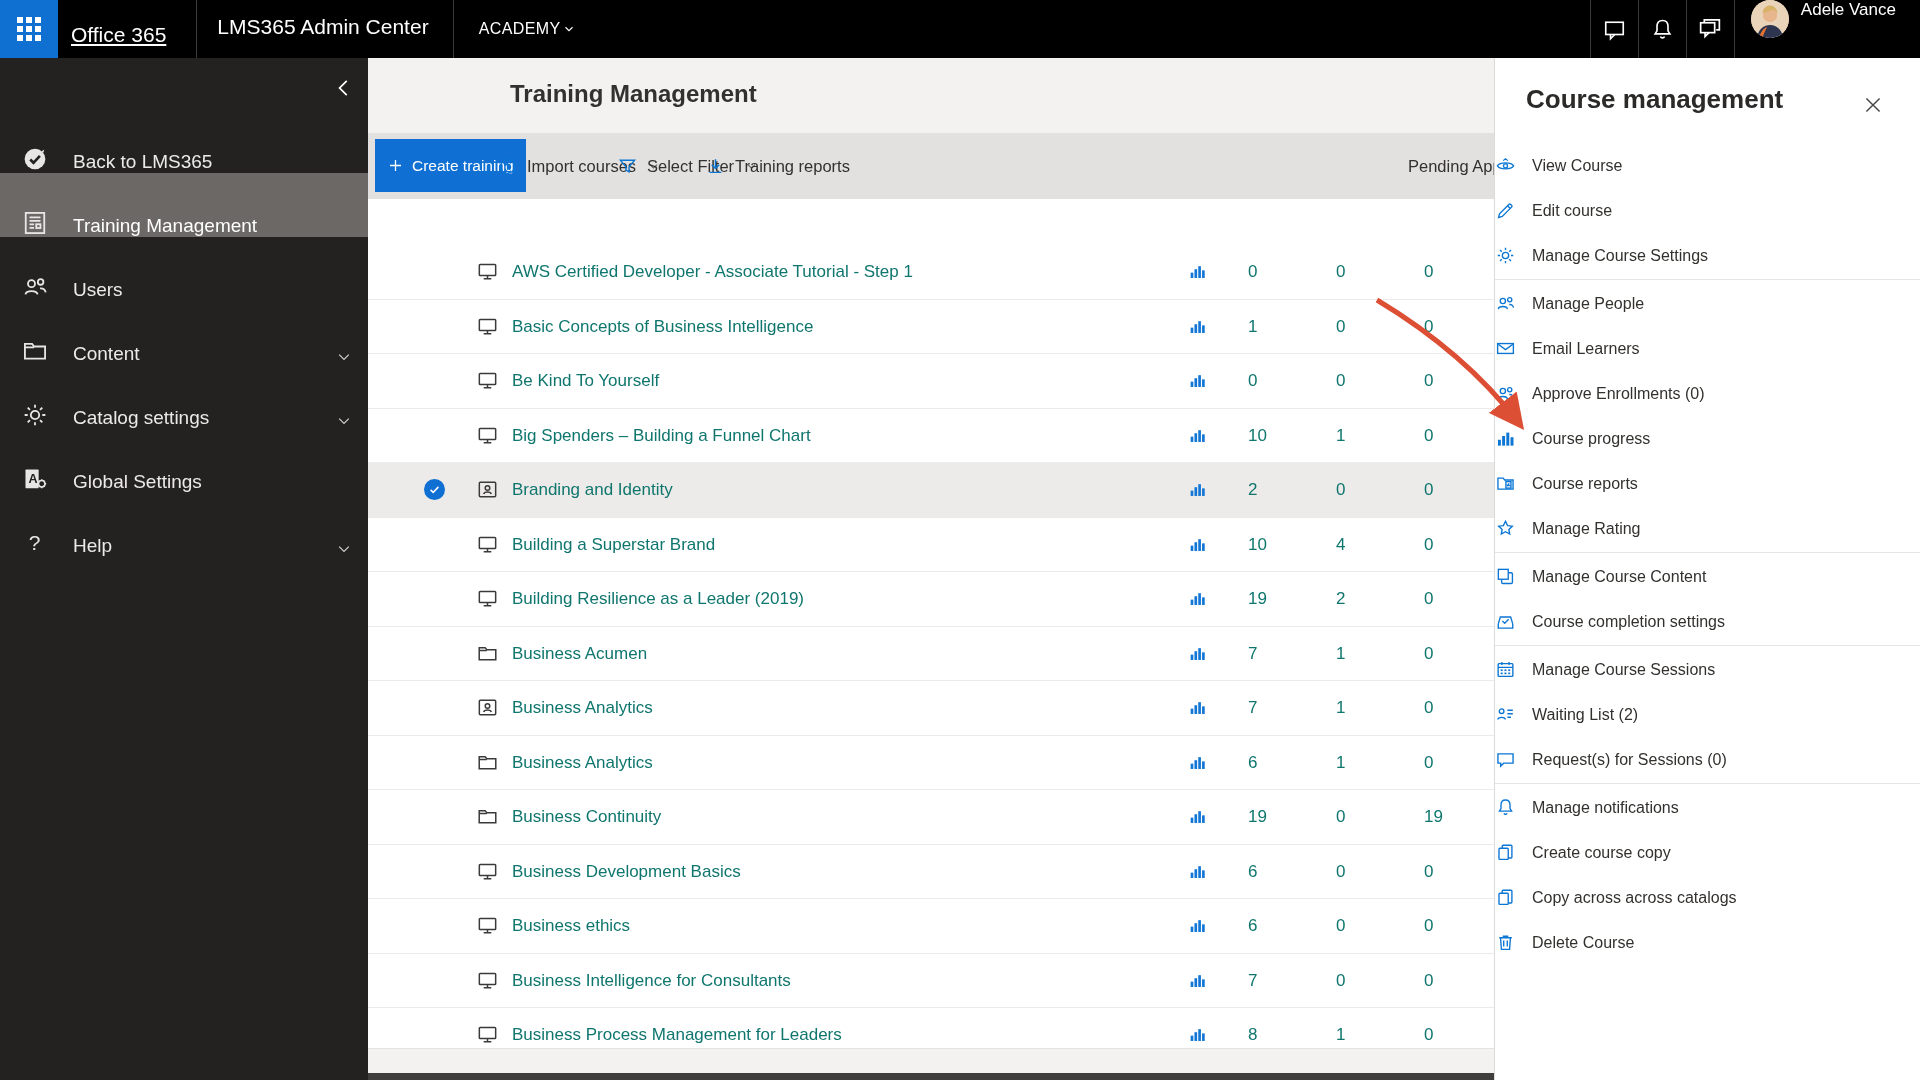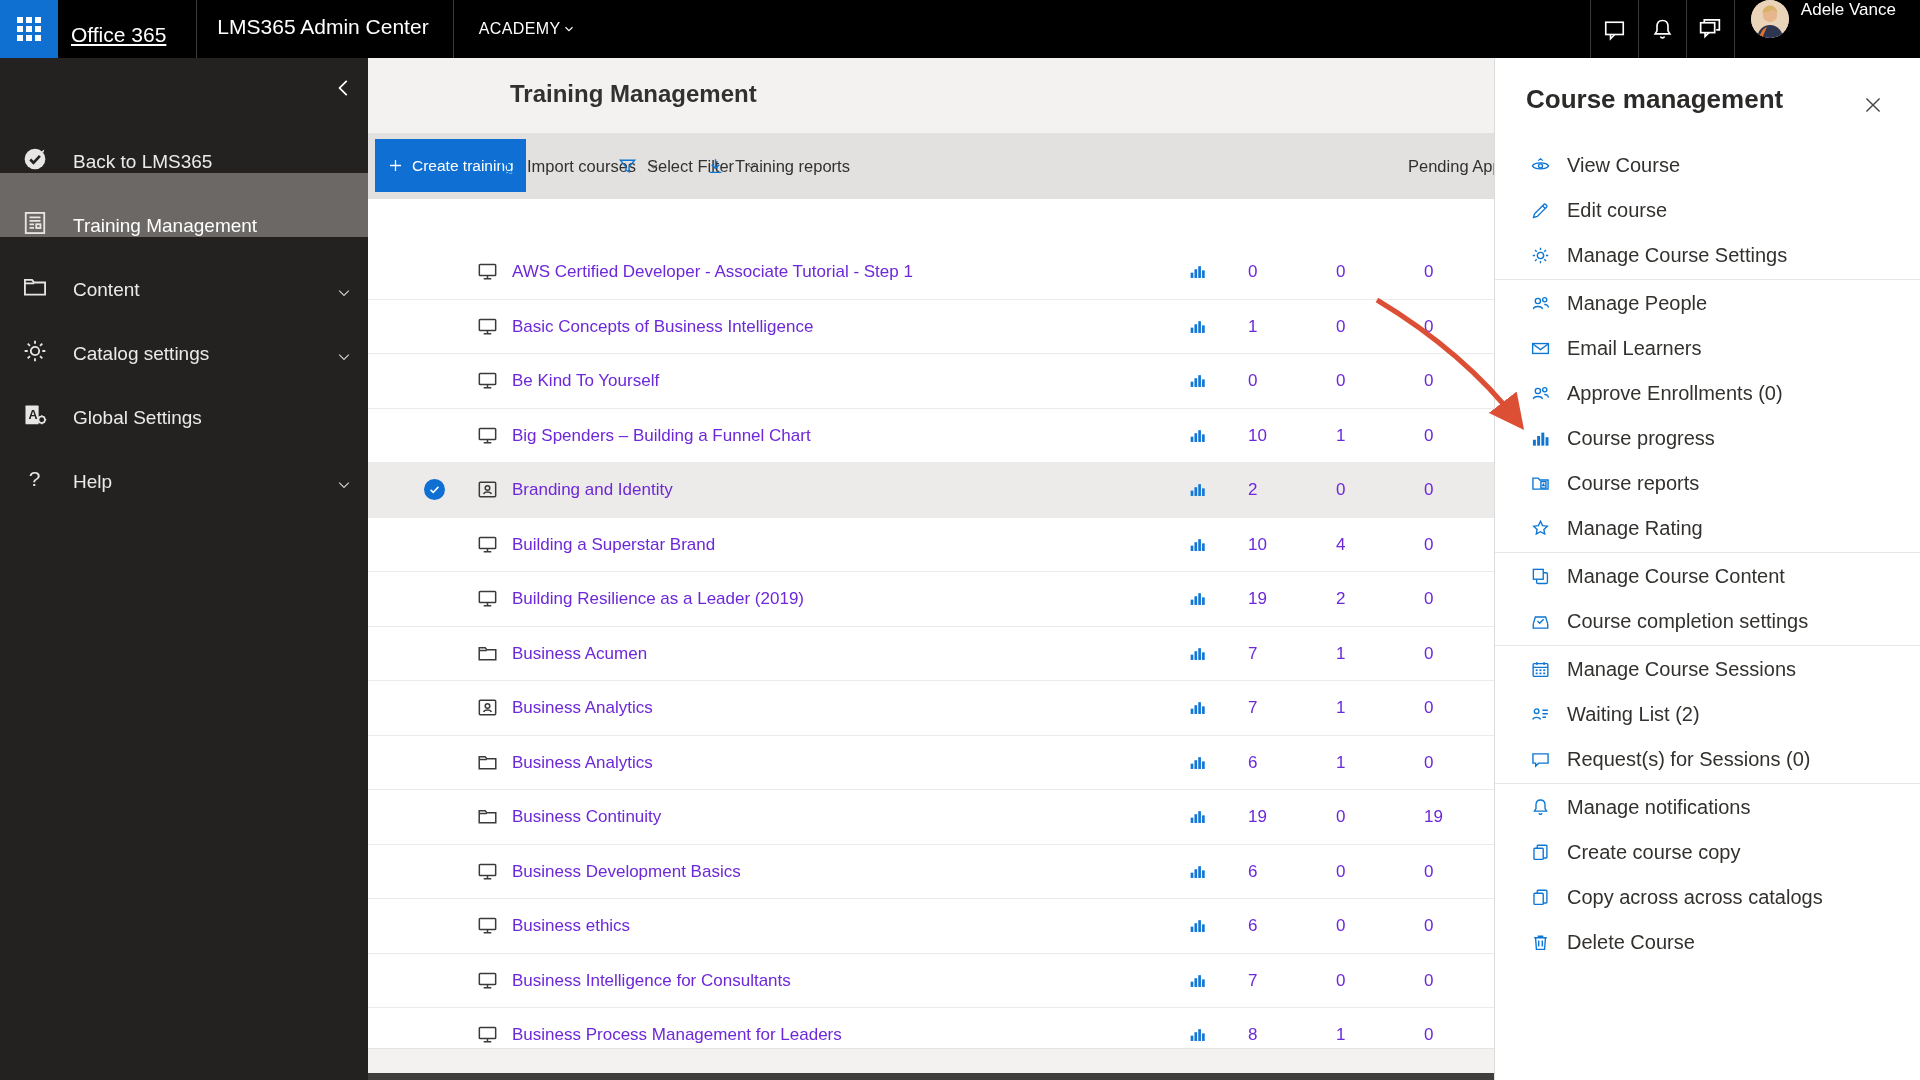--- a/index.html
+++ b/index.html
@@ -47,41 +47,41 @@
   
   .thead{position:absolute;top:141px;left:0;right:0;height:46px;background:#fff;border-bottom:1px solid #e8e6e4;font-size:15px;color:#323130;}
   .thead .hcell{position:absolute;top:0;height:46px;display:flex;align-items:center;gap:5px;}
   .h-title{left:107px;cursor:pointer;}
   .h-eye{left:730px;color:#0b76d4;cursor:pointer;}
   .h-eye svg,.h-funnel svg{width:18px;height:18px;}
   .h-funnel{left:757px;color:#0b76d4;cursor:pointer;}
   .h-en{left:875px;cursor:pointer;} .h-co{left:964px;cursor:pointer;} .h-ov{left:1052px;cursor:pointer;}
   .sort-arrow{font-size:15px;color:#323130;}
   .tbody{position:absolute;top:187px;left:0;right:0;}
-  .row{height:53.5px;position:relative;border-bottom:1px solid #edebe9;font-size:17px;color:#6d28d9;cursor:pointer;background:#fff;}
+  .row{height:53.5px;position:relative;border-bottom:1px solid #edebe9;font-size:17px;color:#0f766e;cursor:pointer;background:#fff;}
   .row.selected{background:#edebe9;}
   .check-badge{position:absolute;left:56px;top:16px;width:21px;height:21px;border-radius:50%;background:#0f6fd3;display:grid;place-items:center;color:#fff;}
   .check-badge svg{width:13px;height:13px;}
   .type-icon{position:absolute;left:108px;top:15px;width:23px;height:23px;color:#3b3a39;}
   .type-icon svg{width:23px;height:23px;}
   .r-title{position:absolute;left:144px;top:0;line-height:53.5px;white-space:nowrap;}
   .r-chart{position:absolute;left:820px;top:17px;width:19px;height:19px;color:#1176d6;cursor:pointer;}
   .r-chart svg{width:19px;height:19px;}
   .r-num{position:absolute;top:0;line-height:53.5px;}
   .r-en{left:880px;} .r-co{left:968px;} .r-ov{left:1056px;}
   .footer-gray{position:absolute;top:990px;left:0;right:0;height:25px;background:#f3f2f1;border-top:1px solid #e5e3e1;}
   .footer-dark{position:absolute;top:1015px;left:0;right:0;height:7px;background:#3f3e3d;}
 
   
   .panel{position:absolute;top:58px;right:0;width:425px;bottom:0;background:#fff;z-index:8;border-left:1px solid #dddbd9;}
   .panel-title{position:absolute;left:31px;top:26px;font-size:26px;font-weight:700;color:#2b2a29;}
   .panel-close{position:absolute;right:28px;top:32px;width:30px;height:30px;color:#484644;cursor:pointer;background:none;border:none;padding:0;}
   .panel-close svg{width:22px;height:22px;}
   .panel-list{position:absolute;top:85px;left:0;right:0;}
-  .p-item{height:45px;display:flex;align-items:center;padding-left:35px;gap:16px;font-size:20px;color:#33312e;cursor:pointer;}
+  .p-item{height:45px;display:flex;align-items:center;gap:16px;font-size:16px;color:#33312e;cursor:pointer;}
   .p-icon{width:21px;height:21px;color:#0b76d4;flex:0 0 auto;}
   .p-icon svg{width:21px;height:21px;}
   .p-div{border-top:1px solid #e8e6e4;margin:1px 0;}
 
   
   .arrow-overlay{position:absolute;inset:0;z-index:12;pointer-events:none;}
 </style>
 </head>
 <body>
 
@@ -187,20 +187,32 @@
               <path d="M6.1 6h7.8M6.1 8.5h7.8M6.1 11h3.2M6.1 13.5h3.2"></path>
               <rect x="10.9" y="10.9" width="3" height="2.7"></rect>
             </svg>
           </span>
     <span class="s-label">Training Management</span>
 
   </div>
         <div class="side-item">
     <span class="s-icon">
             <svg viewBox="0 0 20 20" fill="none" stroke="currentColor" stroke-width="1.3">
+              <circle cx="7.5" cy="7.6" r="2.5"></circle>
+              <path d="M3.2 15.3c.4-3.2 8.2-3.2 8.6 0"></path>
+              <circle cx="14" cy="6.4" r="2"></circle>
+              <path d="M13.6 11c2.2-.3 3.8 1 4 2.9"></path>
+            </svg>
+          </span>
+    <span class="s-label">Users</span>
+
+  </div>
+        <div class="side-item">
+    <span class="s-icon">
+            <svg viewBox="0 0 20 20" fill="none" stroke="currentColor" stroke-width="1.3">
               <path d="M2.8 15.4V4.9h5.1l1.5 1.9h7.8v8.6H2.8z"></path>
               <path d="M2.8 7.4h6.6"></path>
             </svg>
           </span>
     <span class="s-label">Content</span>
     <span class="s-chev">
             <svg viewBox="0 0 20 20" fill="none" stroke="currentColor" stroke-width="1.5">
               <path d="M4 7l6 6 6-6"></path>
             </svg>
           </span>

